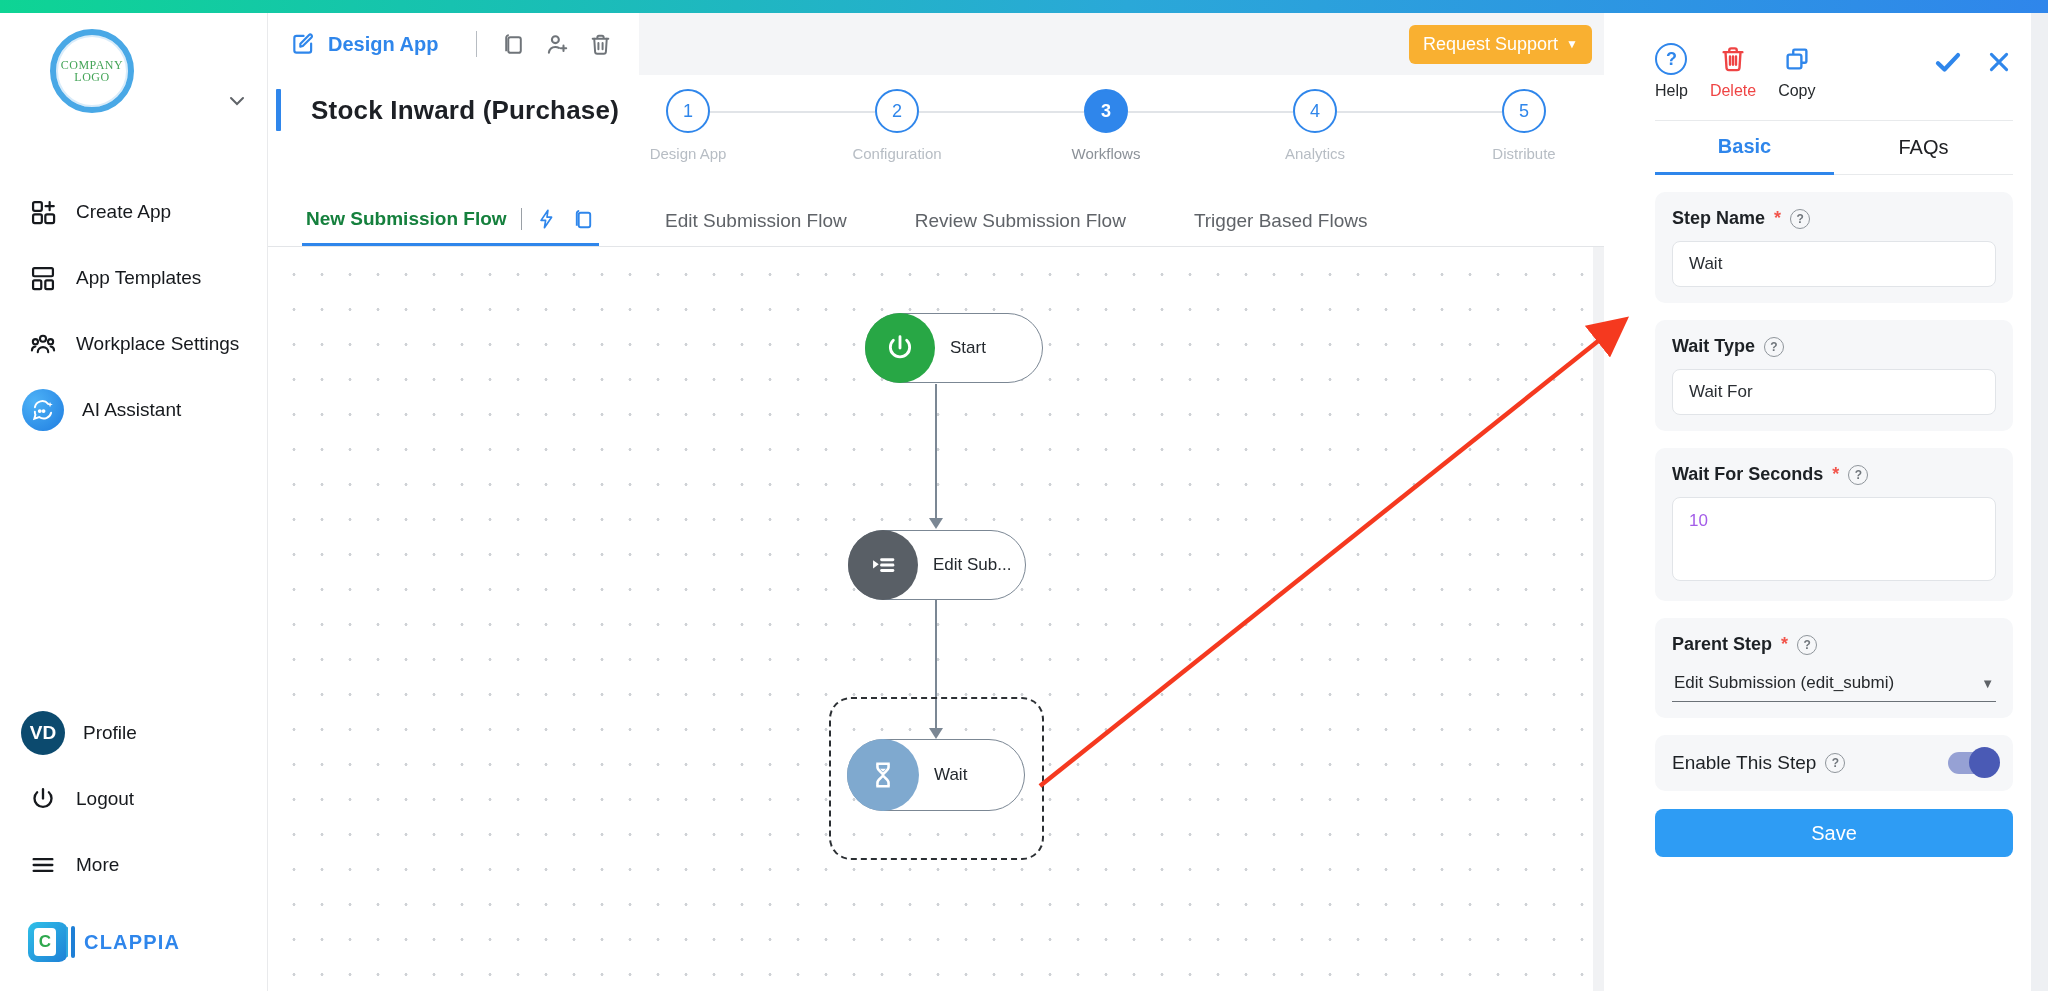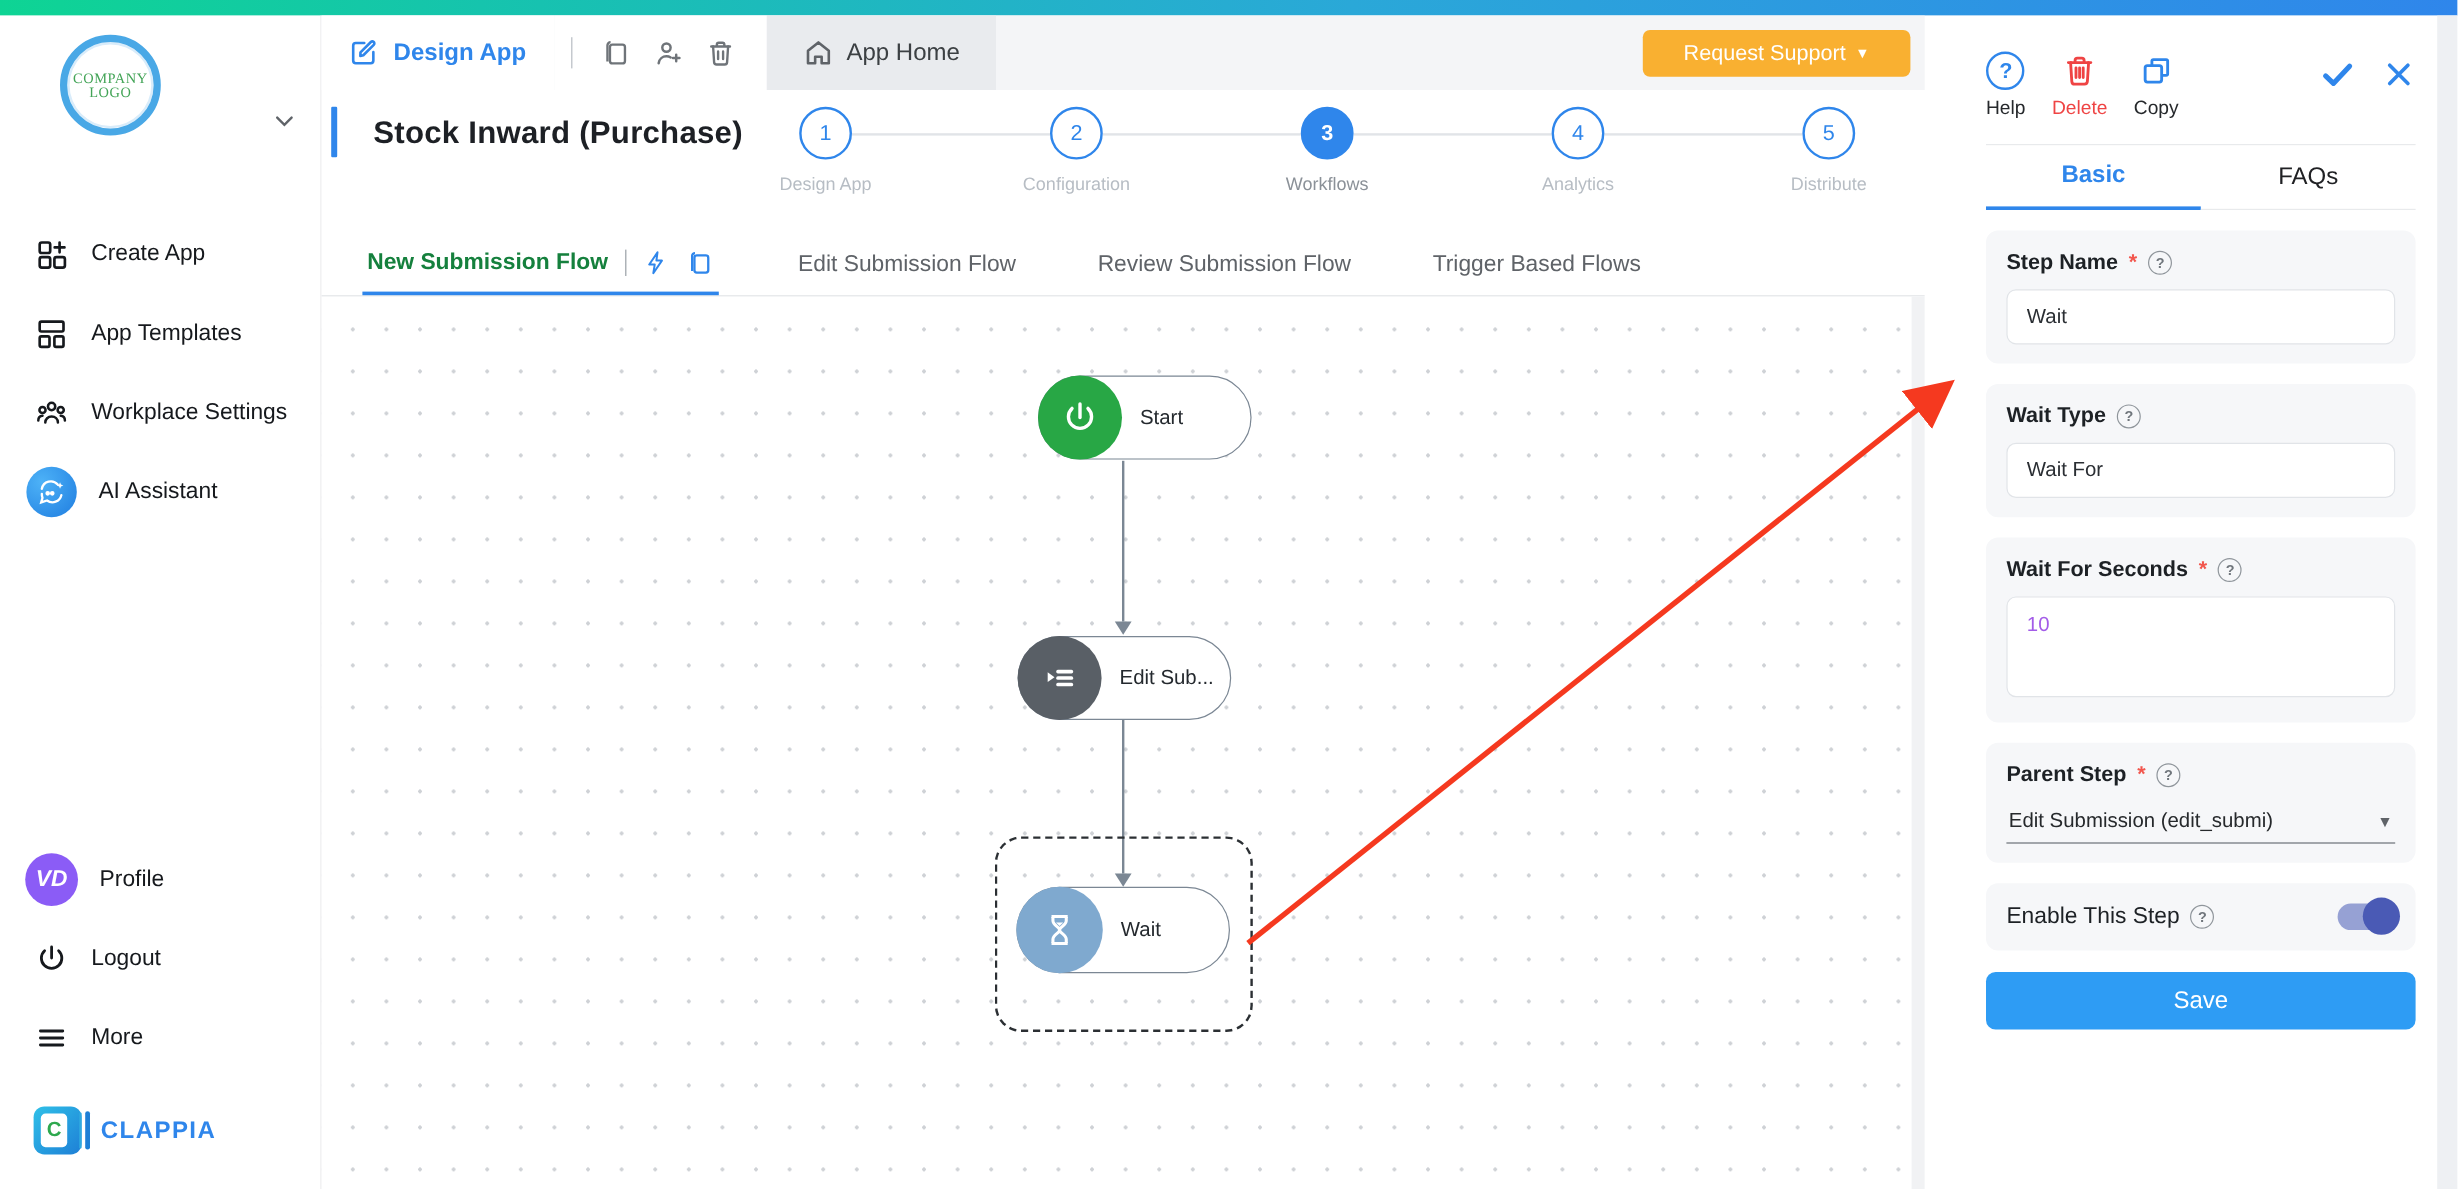--- a/index.html
+++ b/index.html
@@ -17,43 +17,43 @@
     justify-content:center; font-family:"Liberation Serif", serif; color:#43a457; font-size:12px;
     letter-spacing:.5px; line-height:12px; text-align:center; }
   .logo-chevron { margin-left:auto; margin-top:34px; }
   .nav { margin-top:66px; }
   .nav-item { height:66px; display:flex; align-items:center; padding-left:28px; gap:18px;
     font-size:19px; color:#16191d; cursor:pointer; }
   .nav-ico { width:30px; height:30px; display:flex; align-items:center; justify-content:center; flex:none; }
   .ai-badge { width:42px; height:42px; border-radius:50%; margin-left:-6px;
     background:radial-gradient(circle at 30% 30%, #4db2f7, #1f7de0); display:flex; align-items:center; justify-content:center; }
   .sidebar-footer { position:absolute; top:687px; left:0; right:0; }
-  .avatar { width:44px; height:44px; border-radius:50%; background:#8b5cf6; color:#fff;
-    display:flex; align-items:center; justify-content:center; font-size:19px; font-weight:bold; margin-left:-7px;font-style:italic; }
+  .avatar { width:44px; height:44px; border-radius:50%; background:#0c4a6e; color:#fff;
+    display:flex; align-items:center; justify-content:center; font-size:19px; font-weight:bold; margin-left:-7px; }
   .brand-row { display:flex; align-items:center; gap:16px; padding-left:28px; margin-top:14px; height:60px; cursor:pointer; }
   .clappia-mark { width:40px; height:40px; border-radius:9px; position:relative;
     background:linear-gradient(135deg,#2fc0e8,#1e7fd6); flex:none; }
   .clappia-mark .inner { position:absolute; left:6px; top:6px; width:22px; height:28px; background:#fff;
     border-radius:4px; display:flex; align-items:center; justify-content:center;
     color:#2ea84e; font-weight:bold; font-size:17px; }
   .clappia-bars { position:absolute; right:-7px; top:4px; width:4px; height:32px; background:#1e7fd6; border-radius:2px;
     box-shadow:-6px 0 0 -1px #2fa9e0; }
   .brand-text { font-size:20px; font-weight:bold; color:#2f86eb; letter-spacing:1.2px; }
 
   
   .main { width:1336px; flex:none; display:flex; flex-direction:column; position:relative; background:#fff; }
   .header-strip { height:62px; background:#f4f5f7; display:flex; align-items:stretch; flex:none; }
   .hdr-tab { display:flex; align-items:center; gap:12px; padding:0 24px; cursor:pointer; }
   .hdr-tab.design { background:#fff; padding-left:22px; }
   .design-label { color:#2f86eb; font-size:20px; font-weight:bold; }
   .hdr-sep { width:1px; height:26px; background:#b7bcc2; margin:0 6px 0 14px; }
   .hdr-icons { display:flex; align-items:center; gap:18px; background:#fff; padding-right:26px; }
   .hdr-tab.home { background:#e9ebee; gap:10px; padding:0 30px; color:#3c4043; font-size:20px; }
   .request-btn { margin-left:auto; margin-right:12px; align-self:center; background:#f9b031; border:none;
-    color:#fff; font-size:18px; font-family:inherit; padding:9px 34px; border-radius:6px; cursor:pointer;
+    color:#fff; font-size:18px; font-family:inherit; padding:9px 14px; border-radius:6px; cursor:pointer;
     display:flex; align-items:center; gap:8px; }
   .title-row { height:120px; display:flex; flex:none; }
   .title-wrap { display:flex; align-items:flex-start; margin-top:14px; }
   .accent-bar { width:5px; height:42px; background:#2f86eb; margin-left:8px; border-radius:1px; }
   .app-title { font-size:26px; font-weight:bold; color:#1d2025; margin-left:30px; margin-top:6px; letter-spacing:.2px; }
   .stepper { flex:1; max-width:880px; margin-left:auto; margin-right:58px; display:flex; margin-top:14px; align-items:flex-start; }
   .step { position:relative; display:flex; flex-direction:column; align-items:center; flex:none; }
   .step-circle { width:44px; height:44px; border-radius:50%; border:2.5px solid #2f86eb; background:#fff;
     color:#2f86eb; font-size:18px; display:flex; align-items:center; justify-content:center; cursor:pointer; }
   .step.active .step-circle { background:#2f86eb; color:#fff; font-weight:bold; }
@@ -246,28 +246,20 @@
             </svg>
         </span>
         <span>
           <svg width="25" height="25" viewBox="0 0 24 24" fill="none" stroke="#6f7479" stroke-width="1.9" stroke-linecap="round">
               <path d="M4.5 6.5h15M9 6.5V5a1.5 1.5 0 0 1 1.5-1.5h3A1.5 1.5 0 0 1 15 5v1.5"></path>
               <path d="M6 6.5l.8 12.5a2 2 0 0 0 2 1.9h6.4a2 2 0 0 0 2-1.9L18 6.5"></path>
               <path d="M10 10.5v6M14 10.5v6"></path>
             </svg>
         </span>
       </div>
-      <div class="hdr-tab home">
-        <span>
-          <svg width="26" height="26" viewBox="0 0 24 24" fill="none" stroke="#5f6368" stroke-width="2" stroke-linejoin="round">
-              <path d="M4 10.5L12 4l8 6.5V20h-5.5v-5h-5v5H4z"></path>
-            </svg>
-        </span>
-        <span>App Home</span>
-      </div>
       <button class="request-btn">
         <span>Request Support</span>
         <span style="font-size:12px;">▼</span>
       </button>
     </div>
 
     <div class="title-row">
       <div class="title-wrap">
         <div class="accent-bar"></div>
         <div class="app-title">Stock Inward (Purchase)</div>

